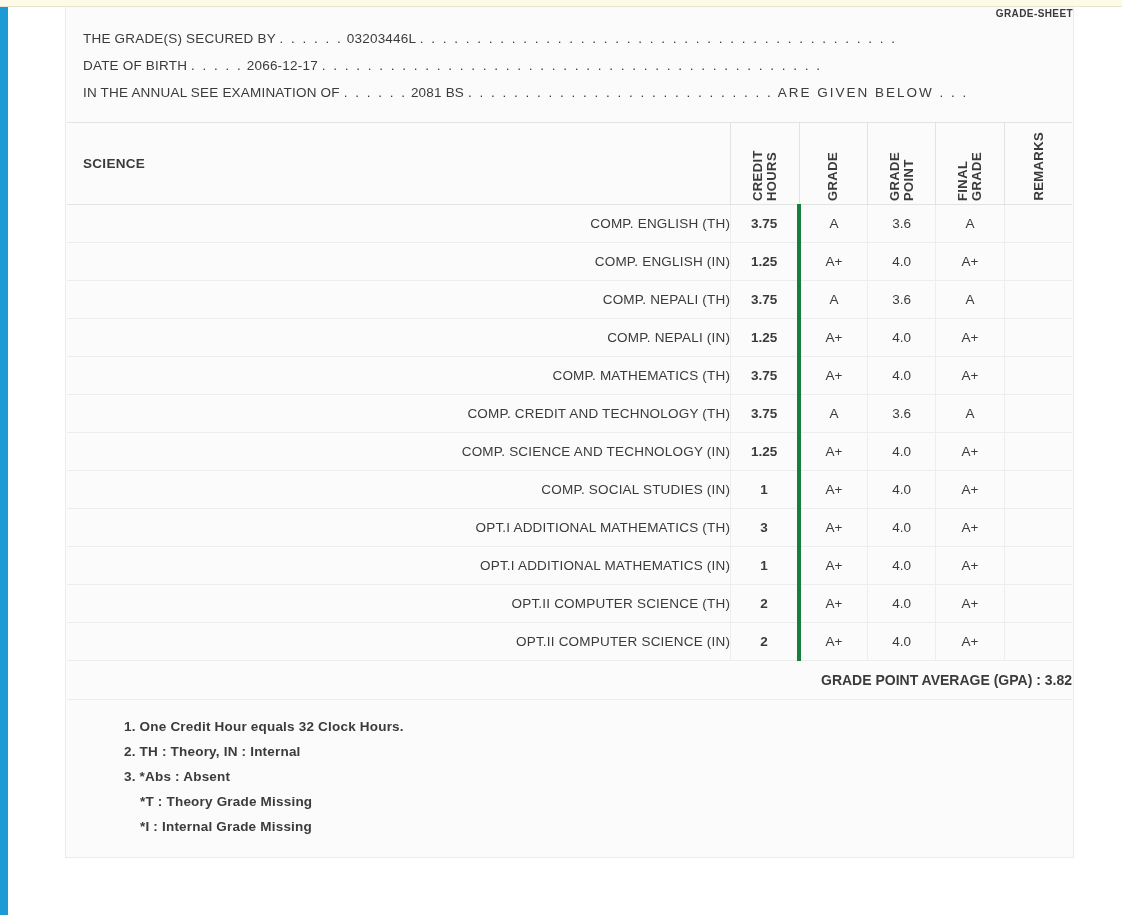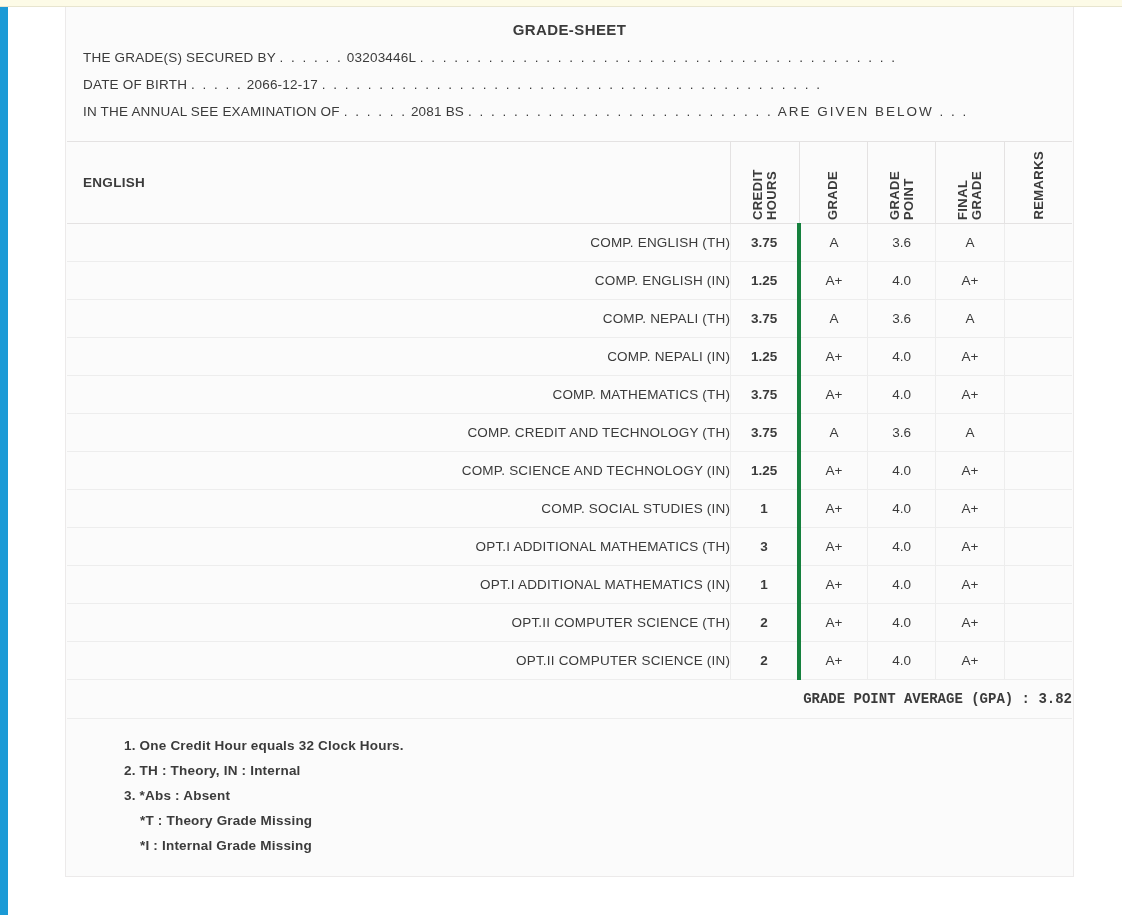--- a/index.html
+++ b/index.html
@@ -48,26 +48,26 @@
     position: absolute;
     top: 0;
     left: 57px;
     width: 1009px;
     background: #fbfbfb;
     border: 1px solid #eceaea;
     border-top: none;
     box-sizing: border-box;
   }
   .sheet-title {
-    text-align: center;
-    font-size: 15px;
+    text-align: right;
+    font-size: 10px;
     font-weight: bold;
     color: #3b3b3b;
     letter-spacing: .4px;
-    padding-top: 14px;
+    padding-top: 1px;
     padding-bottom: 6px;
   }
   .meta-line {
     font-size: 13.5px;
     color: #3b3b3b;
     padding: 6px 0 6px 17px;
     white-space: nowrap;
     letter-spacing: .2px;
   }
   .meta-line .dots { letter-spacing: 2px; }
@@ -134,21 +134,20 @@
     text-align: center;
   }
   .gpa-row td {
     text-align: right;
     padding: 8px 18px 22px 0;
     font-size: 14px;
     font-weight: bold;
     color: #3b3b3b;
     border-bottom: 1px solid #e4e2e2;
     border-right: none;
-    font-family: Liberation Mono, monospace;
   }
   .notes {
     padding: 14px 0 18px 58px;
     font-size: 13.5px;
     color: #3b3b3b;
     font-weight: bold;
   }
   .notes div {
     padding: 5px 0;
     letter-spacing: .2px;
@@ -183,21 +182,21 @@
     <div class="meta-line">
       <span>IN THE ANNUAL SEE EXAMINATION OF</span>
       <span class="dots">. . . . . .</span>
       <span>2081 BS</span>
       <span class="dots">. . . . . . . . . . . . . . . . . . . . . . . . . . . ARE GIVEN BELOW . . .</span>
     </div>
 
     <table class="grades">
       <thead>
         <tr>
-          <th class="h-subjects">ENGLISH</th>
+          <th class="h-subjects">SCIENCE</th>
           <th class="vert sep-left"><span class="vtext">CREDIT
 HOURS</span></th>
           <th class="vert sep-left"><span class="vtext">GRADE</span></th>
           <th class="vert sep-left"><span class="vtext">GRADE
 POINT</span></th>
           <th class="vert sep-left"><span class="vtext">FINAL
 GRADE</span></th>
           <th class="vert sep-left"><span class="vtext">REMARKS</span></th>
         </tr>
       </thead>

